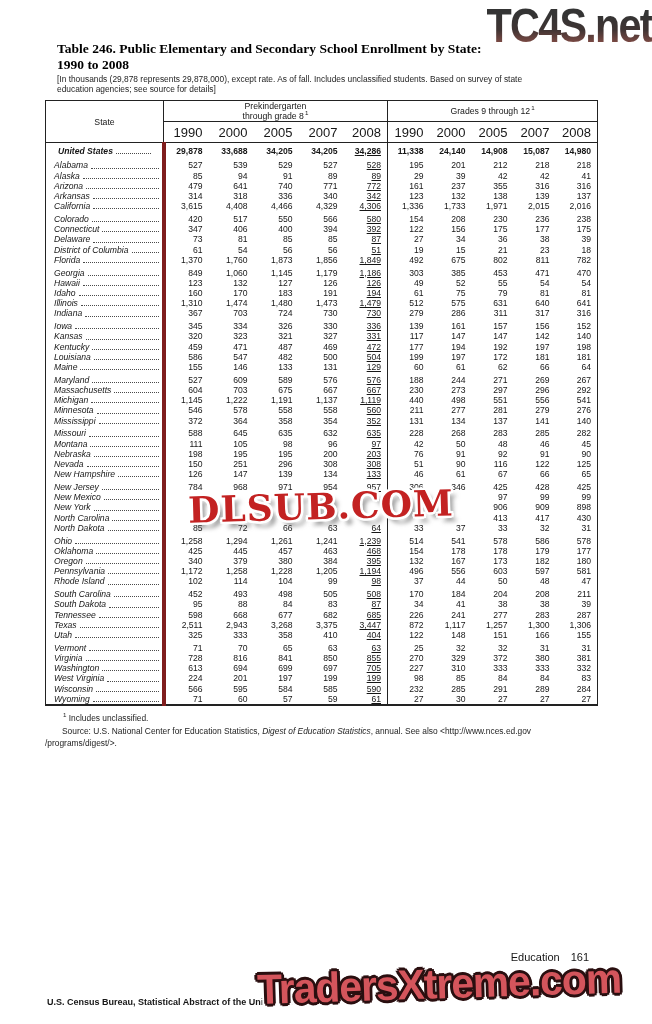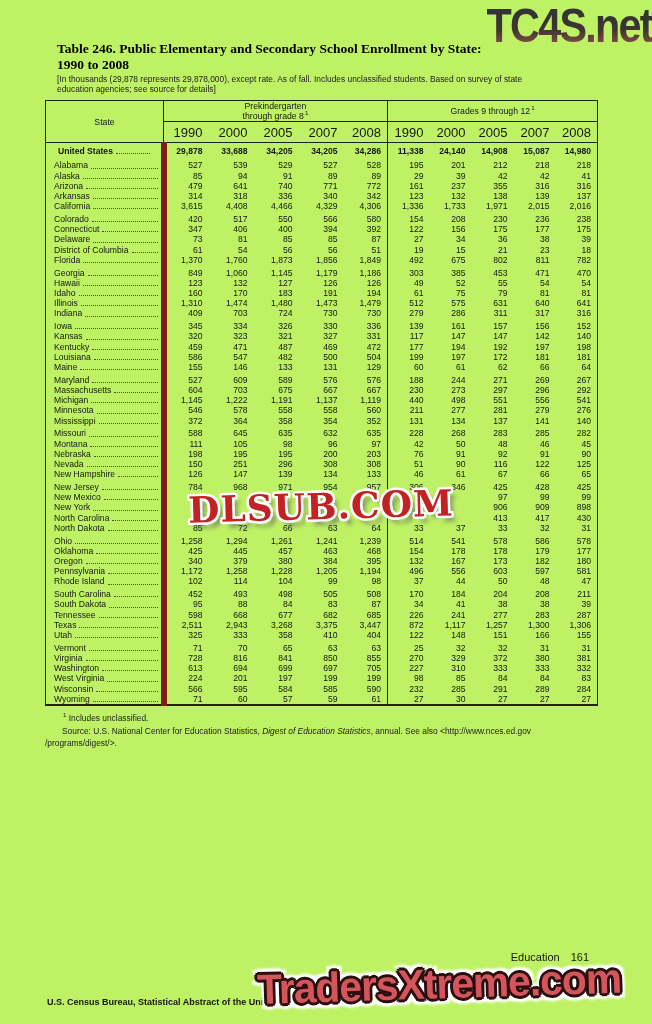--- a/index.html
+++ b/index.html
@@ -1,16 +1,16 @@
 <!DOCTYPE html>
 <html><head>
 <meta charset="utf-8">
 <style>
   html,body{margin:0;padding:0;background:#e8e8e8;}
-  .page{position:relative;width:652px;height:1024px;background:#bef264;overflow:hidden;
+  .page{position:relative;width:652px;height:1024px;background:#ffffff;overflow:hidden;
         font-family:"Liberation Sans",sans-serif;color:#161616;}
 
   .title{position:absolute;left:57px;top:41px;font-family:"Liberation Serif",serif;
          font-weight:700;font-size:13.5px;line-height:15.5px;color:#000;}
 
   .note{position:absolute;left:57px;top:74px;width:496px;font-size:8.4px;line-height:10px;color:#1d1d1d;}
 
   
   table.tbl{position:absolute;left:45px;top:100px;width:552px;table-layout:fixed;
             border-collapse:collapse;color:#161616;
@@ -19,22 +19,22 @@
   .tbl th,.tbl td{padding:0;font-weight:400;}
   .state-h{border-right:1px solid #222;border-bottom:1.4px solid #222;
            vertical-align:middle;font-size:8.7px;}
   .grp{font-size:8.7px;line-height:10px;text-align:center;vertical-align:middle;
        border-bottom:1px solid #222;padding:3px 0 2px;}
   .g1{border-right:1px solid #222;}
   #year-row th{font-size:13px;text-align:right;padding:2.5px 6px 2.5px 0;
                border-bottom:1.4px solid #222;}
   #year-row th.secend{border-right:1px solid #222;}
   .tbl td{font-size:8.6px;line-height:10.2px;text-align:right;padding-right:6px;white-space:nowrap;}
-  td.st{text-align:center;padding:0 2px 0 8px;border-right:6px solid #7f1d1d;}
-  td.secend{border-right:1px solid #222;}
+  td.st{text-align:center;padding:0 2px 0 8px;border-right:4px solid #7f1d1d;font-style:italic;}
+  td.secend{border-right:1px solid #222;text-decoration:underline;}
   .stwrap{display:flex;align-items:flex-end;}
   .nm{white-space:nowrap;}
   .leader{flex:1 1 auto;border-bottom:1.3px dotted #4a4a4a;margin:0 1px 2px 3px;min-width:3px;}
   tbody.us td{font-weight:700;padding-top:2.5px;padding-bottom:2px;}
   tbody.us td.st{padding-left:12px;}
   tbody.us .leader{margin-right:9px;}
   tbody.blk tr:first-child td{padding-top:2.6px;}
   sup{font-size:6.2px;vertical-align:super;line-height:0;margin-left:1px;}
 
   
@@ -394,21 +394,21 @@
           <td>640</td>
           <td>641</td>
         </tr>
         <tr>
           <td class="st">
             <div class="stwrap">
               <span class="nm">Indiana</span>
               <span class="leader"></span>
             </div>
           </td>
-          <td>409</td>
+          <td>367</td>
           <td>703</td>
           <td>724</td>
           <td>730</td>
           <td class="secend">730</td>
           <td>279</td>
           <td>286</td>
           <td>311</td>
           <td>317</td>
           <td>316</td>
         </tr>

